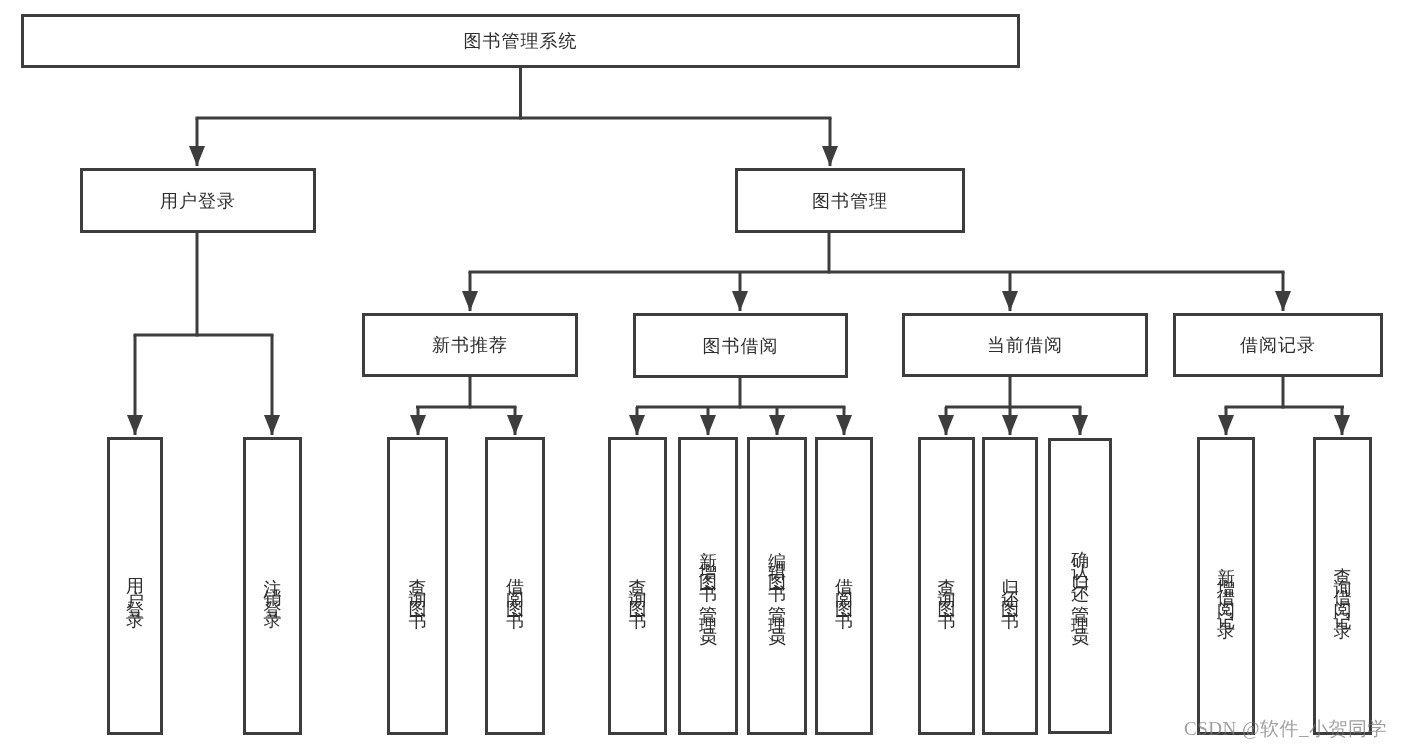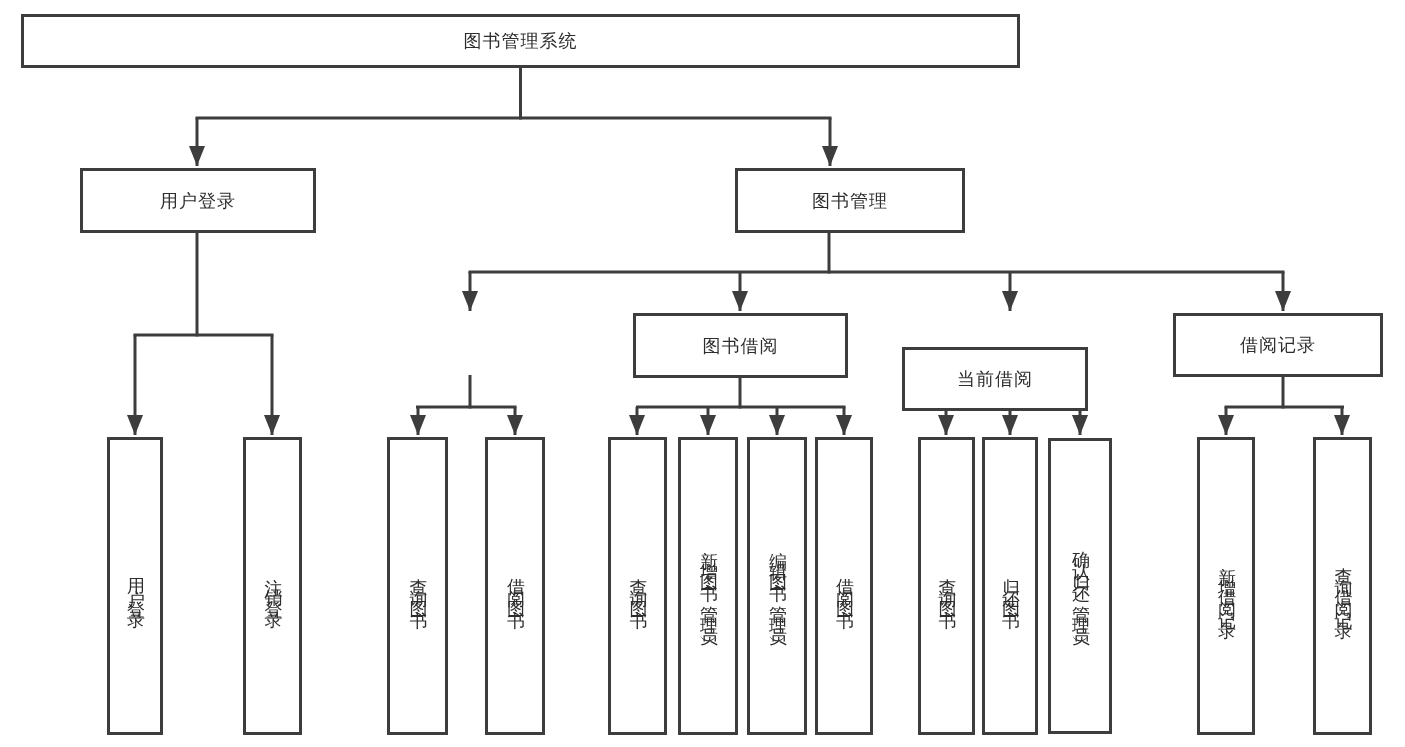--- a/index.html
+++ b/index.html
@@ -1,21 +1,21 @@
 <!DOCTYPE html>
 <html><head>
 <meta charset="utf-8">
 <style>
   html, body { margin: 0; padding: 0; background: #ffffff; }
   .canvas {
     position: relative;
     width: 1405px;
     height: 747px;
     background: #ffffff;
-    font-family: Liberation Mono, monospace;
+    font-family: Liberation Serif, serif;
     overflow: hidden;
   }
   .lines { position: absolute; left: 0; top: 0; width: 1405px; height: 747px; }
   .box {
     position: absolute;
     box-sizing: border-box;
     border: 3px solid #3d3d3d;
     background: #ffffff;
     display: flex;
     align-items: center;
@@ -89,36 +89,38 @@
     <line x1="1080" y1="407" x2="1080" y2="435" marker-end="url(#arw)"></line>
     <line x1="1226" y1="407" x2="1226" y2="435" marker-end="url(#arw)"></line>
     <line x1="1342" y1="407" x2="1342" y2="435" marker-end="url(#arw)"></line>
   </svg>
 
   <div class="box h" style="left:21px; top:14px; width:999px; height:54px;">图书管理系统</div>
 
   <div class="box h" style="left:80px; top:168px; width:236px; height:65px;">用户登录</div>
   <div class="box h" style="left:713px; top:168px; width:230px; height:65px;margin-left:22px;">图书管理</div>
 
+  <div class="box h" style="left:362px; top:313px; width:216px; height:64px;">新书推荐</div>
   <div class="box h" style="left:633px; top:313px; width:215px; height:65px;">图书借阅</div>
-  <div class="box h" style="left:902px; top:313px; width:186px; height:64px;margin-top:34px;">当前借阅</div>
+  <div class="box h" style="left:902px; top:313px; width:246px; height:64px;">当前借阅</div>
   <div class="box h" style="left:1173px; top:313px; width:210px; height:64px;">借阅记录</div>
 
   <div class="box v" style="left:107px; top:437px; width:56px; height:298px;">用户登录</div>
   <div class="box v" style="left:243px; top:437px; width:59px; height:298px;">注销登录</div>
 
   <div class="box v" style="left:387px; top:437px; width:61px; height:298px;">查询图书</div>
   <div class="box v" style="left:485px; top:437px; width:60px; height:298px;">借阅图书</div>
 
   <div class="box v" style="left:608px; top:437px; width:59px; height:298px;">查询图书</div>
   <div class="box v" style="left:678px; top:437px; width:60px; height:298px;">新增图书（管理员）</div>
   <div class="box v" style="left:747px; top:437px; width:60px; height:298px;">编辑图书（管理员）</div>
   <div class="box v" style="left:815px; top:437px; width:58px; height:298px;">借阅图书</div>
 
   <div class="box v" style="left:918px; top:437px; width:57px; height:298px;">查询图书</div>
   <div class="box v" style="left:982px; top:437px; width:56px; height:298px;">归还图书</div>
   <div class="box v" style="left:1048px; top:438px; width:64px; height:296px;">确认归还（管理员）</div>
 
   <div class="box v" style="left:1197px; top:437px; width:58px; height:298px;">新增借阅记录</div>
   <div class="box v" style="left:1313px; top:437px; width:59px; height:298px;">查询借阅记录</div>
 
+  <div class="watermark">CSDN @软件_小贺同学</div>
 
 </div>
 
 </body></html>

